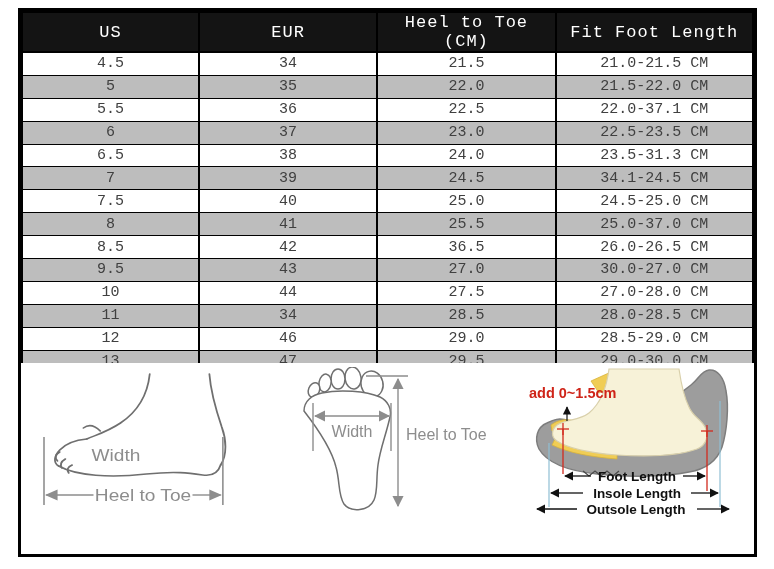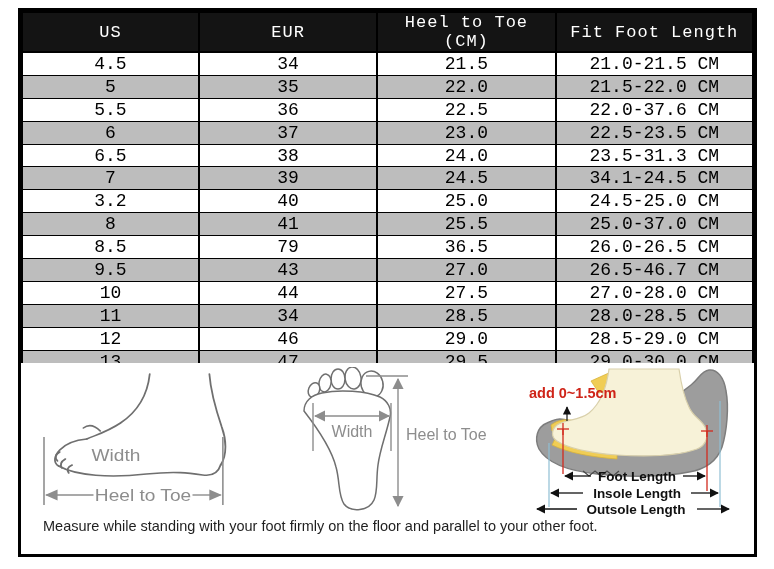--- a/index.html
+++ b/index.html
@@ -18,21 +18,21 @@
   table.size-table col.c1{width:24.2%}
   table.size-table col.c2{width:24.4%}
   table.size-table col.c3{width:24.4%}
   table.size-table col.c4{width:27.0%}
   table.size-table th{
     background:#141414;color:#ffffff;font-weight:normal;
     height:29px;font-size:17px;letter-spacing:1px;
     border:2px solid #000;text-align:center;padding:0;
   }
   table.size-table td{
-    height:21.9px;text-align:center;font-size:18px;color:#000000;
+    height:21.9px;text-align:center;font-size:15px;color:#404040;
     border-left:2px solid #000;border-right:2px solid #000;
     border-top:1px solid #000;border-bottom:1px solid #000;
     padding:0;line-height:1;
   }
   table.size-table tr.alt td{background:#bdbdbd;}
   .diagram-section{
     position:absolute;left:0;top:352px;width:733px;height:191px;background:#fff;
   }
   .diagram-section svg{position:absolute;}
   .svg-foot-side{left:14px;top:8px;}
@@ -76,63 +76,63 @@
         <tr class="alt">
           <td>5</td>
           <td>35</td>
           <td>22.0</td>
           <td>21.5-22.0 CM</td>
         </tr>
         <tr>
           <td>5.5</td>
           <td>36</td>
           <td>22.5</td>
-          <td>22.0-37.6 CM</td>
+          <td>22.0-37.1 CM</td>
         </tr>
         <tr class="alt">
           <td>6</td>
           <td>37</td>
           <td>23.0</td>
           <td>22.5-23.5 CM</td>
         </tr>
         <tr>
           <td>6.5</td>
           <td>38</td>
           <td>24.0</td>
           <td>23.5-31.3 CM</td>
         </tr>
         <tr class="alt">
           <td>7</td>
           <td>39</td>
           <td>24.5</td>
           <td>34.1-24.5 CM</td>
         </tr>
         <tr>
-          <td>3.2</td>
+          <td>7.5</td>
           <td>40</td>
           <td>25.0</td>
           <td>24.5-25.0 CM</td>
         </tr>
         <tr class="alt">
           <td>8</td>
           <td>41</td>
           <td>25.5</td>
           <td>25.0-37.0 CM</td>
         </tr>
         <tr>
           <td>8.5</td>
-          <td>79</td>
+          <td>42</td>
           <td>36.5</td>
           <td>26.0-26.5 CM</td>
         </tr>
         <tr class="alt">
           <td>9.5</td>
           <td>43</td>
           <td>27.0</td>
-          <td>26.5-46.7 CM</td>
+          <td>30.0-27.0 CM</td>
         </tr>
         <tr>
           <td>10</td>
           <td>44</td>
           <td>27.5</td>
           <td>27.0-28.0 CM</td>
         </tr>
         <tr class="alt">
           <td>11</td>
           <td>34</td>
@@ -249,15 +249,14 @@
         <line x1="30" y1="126" x2="62" y2="126" marker-start="url(#ak)"></line>
         <line x1="170" y1="126" x2="197" y2="126" marker-end="url(#ak)"></line>
         <line x1="16" y1="142" x2="56" y2="142" marker-start="url(#ak)"></line>
         <line x1="176" y1="142" x2="208" y2="142" marker-end="url(#ak)"></line>
       </g>
       <text class="dim-label" x="116" y="114" font-size="13.5" text-anchor="middle">Foot Length</text>
       <text class="dim-label" x="116" y="131" font-size="13.5" text-anchor="middle">Insole Length</text>
       <text class="dim-label" x="115" y="147" font-size="13.5" text-anchor="middle">Outsole Length</text>
     </svg>
 
-    <div class="caption">Measure while standing with your foot firmly on the floor and parallel to your other foot.</div>
   </div>
 </div>
 
 </body></html>

